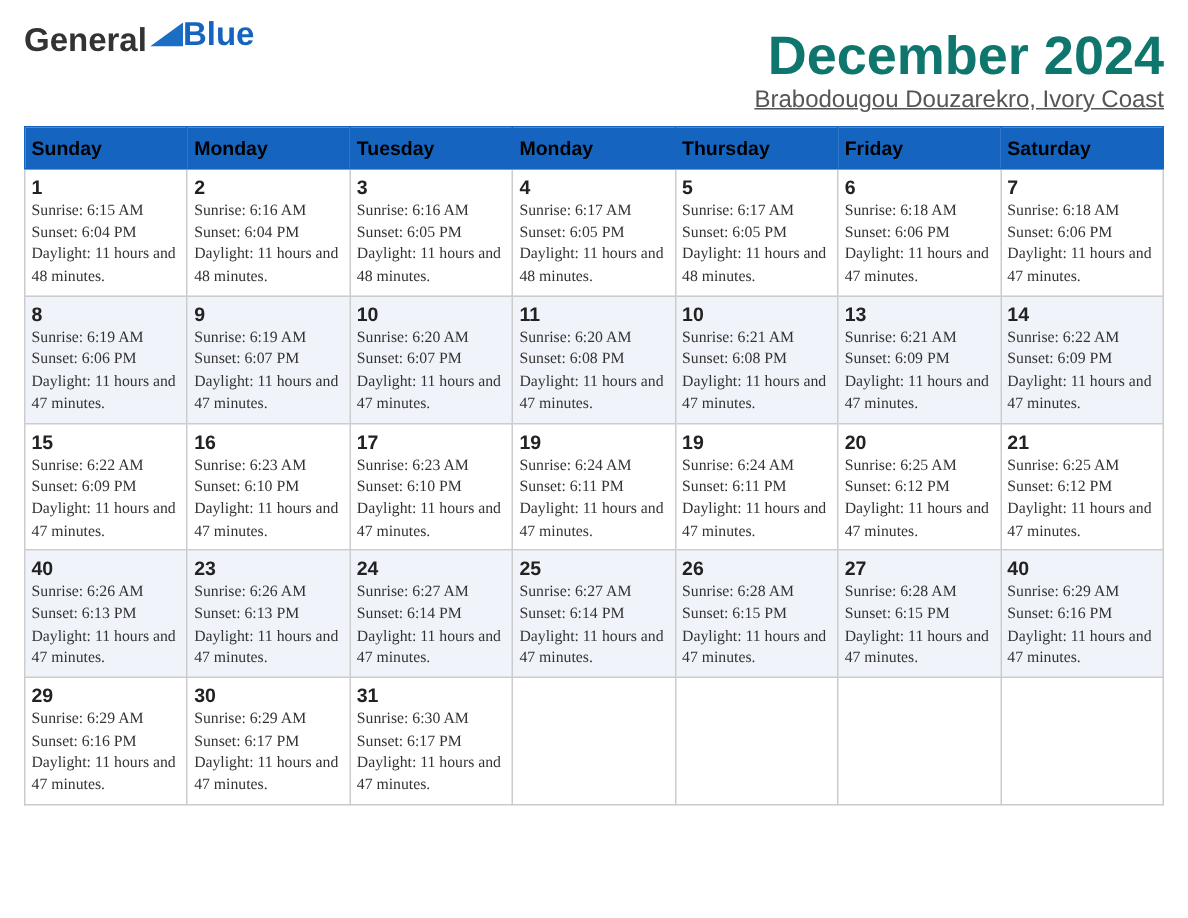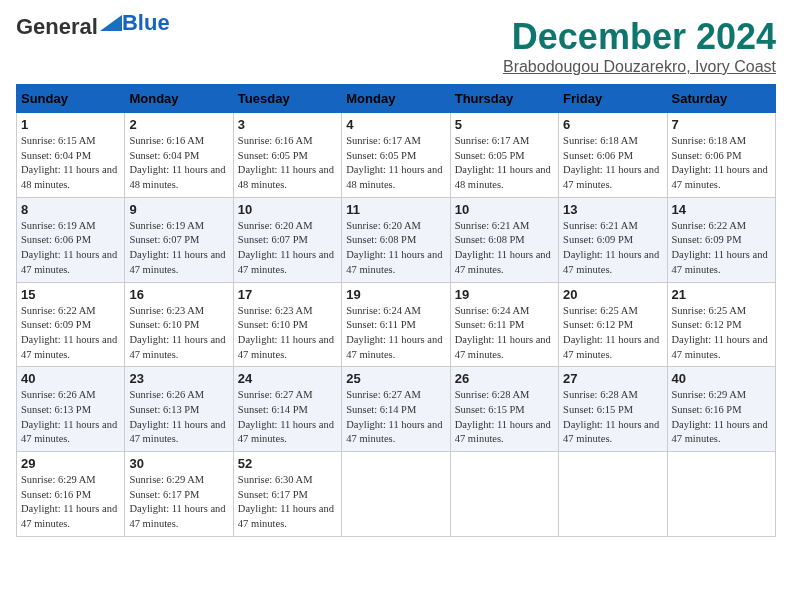--- a/index.html
+++ b/index.html
@@ -239,21 +239,21 @@
       <tr>
         <td>
           <span class="day-num">29</span>
           <div class="day-info">Sunrise: 6:29 AM<br>Sunset: 6:16 PM<br>Daylight: 11 hours and 47 minutes.</div>
         </td>
         <td>
           <span class="day-num">30</span>
           <div class="day-info">Sunrise: 6:29 AM<br>Sunset: 6:17 PM<br>Daylight: 11 hours and 47 minutes.</div>
         </td>
         <td>
-          <span class="day-num">52</span>
+          <span class="day-num">31</span>
           <div class="day-info">Sunrise: 6:30 AM<br>Sunset: 6:17 PM<br>Daylight: 11 hours and 47 minutes.</div>
         </td>
         <td class="empty-cell"></td>
         <td class="empty-cell"></td>
         <td class="empty-cell"></td>
         <td class="empty-cell"></td>
       </tr>
     </tbody>
 </table>
 

